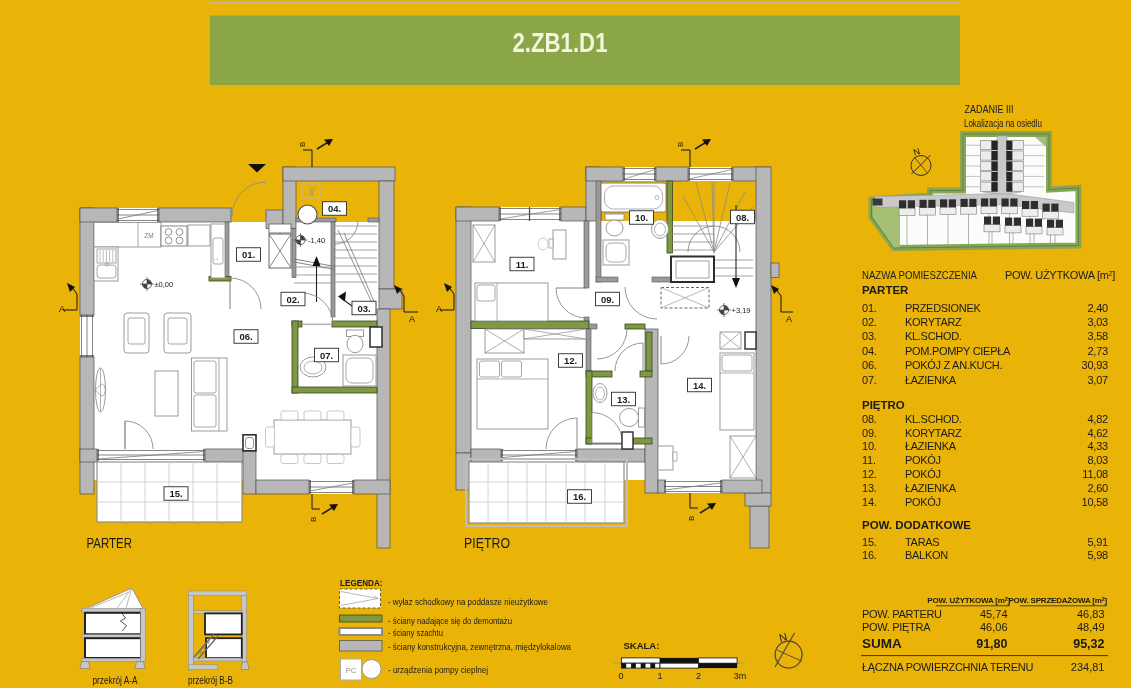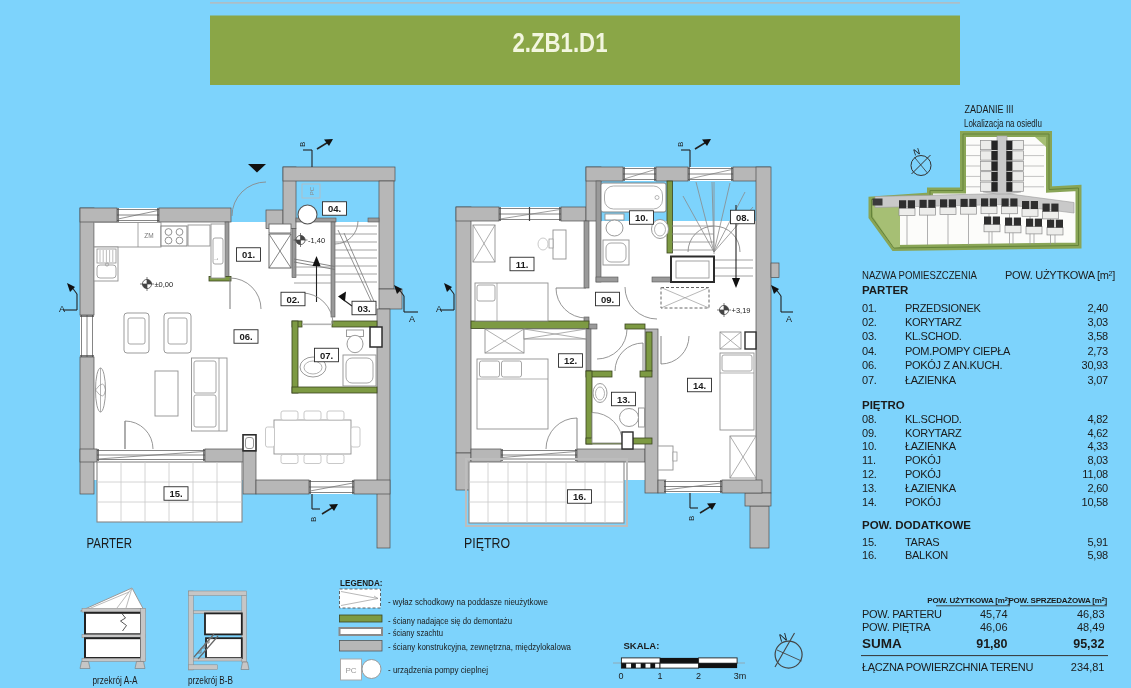--- a/index.html
+++ b/index.html
@@ -1,12 +1,12 @@
 <!DOCTYPE html>
-<html><head><meta charset="utf-8"><style>html,body{margin:0;padding:0;background:#fff}#page{position:relative;width:1131px;height:688px;font-family:"Liberation Sans",sans-serif;overflow:hidden;background:#7dd3fc}</style></head><body>
+<html><head><meta charset="utf-8"><style>html,body{margin:0;padding:0;background:#fff}#page{position:relative;width:1131px;height:688px;font-family:"Liberation Sans",sans-serif;overflow:hidden;background:#eab308}</style></head><body>
 <div id="page">
 <svg width="1131" height="688" viewBox="0 0 1131 688" font-family="Liberation Sans, sans-serif">
 
 <rect x="210" y="2.2" width="750" height="1.4" fill="#b9b9b9"></rect>
 
 <rect x="210" y="15.5" width="750" height="69.5" fill="#8aa647"></rect>
 
 <text x="560" y="51.5" font-size="27.5" font-weight="bold" fill="#f2f6df" text-anchor="middle" textLength="95" lengthAdjust="spacingAndGlyphs">2.ZB1.D1</text>
 
 <g>

